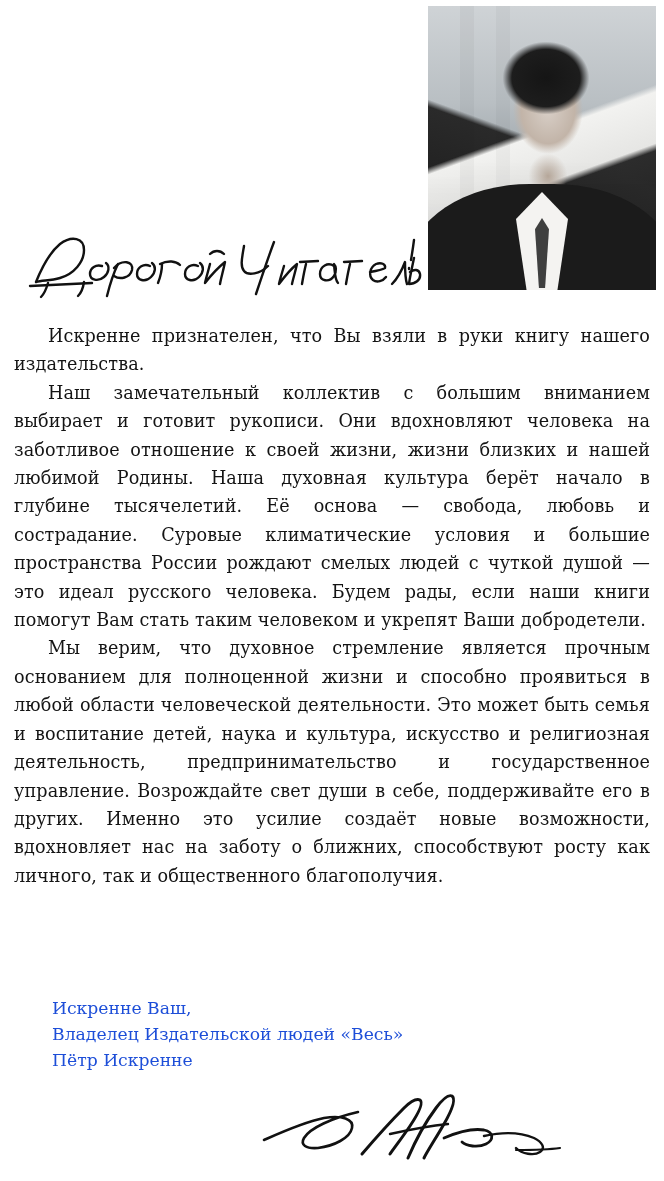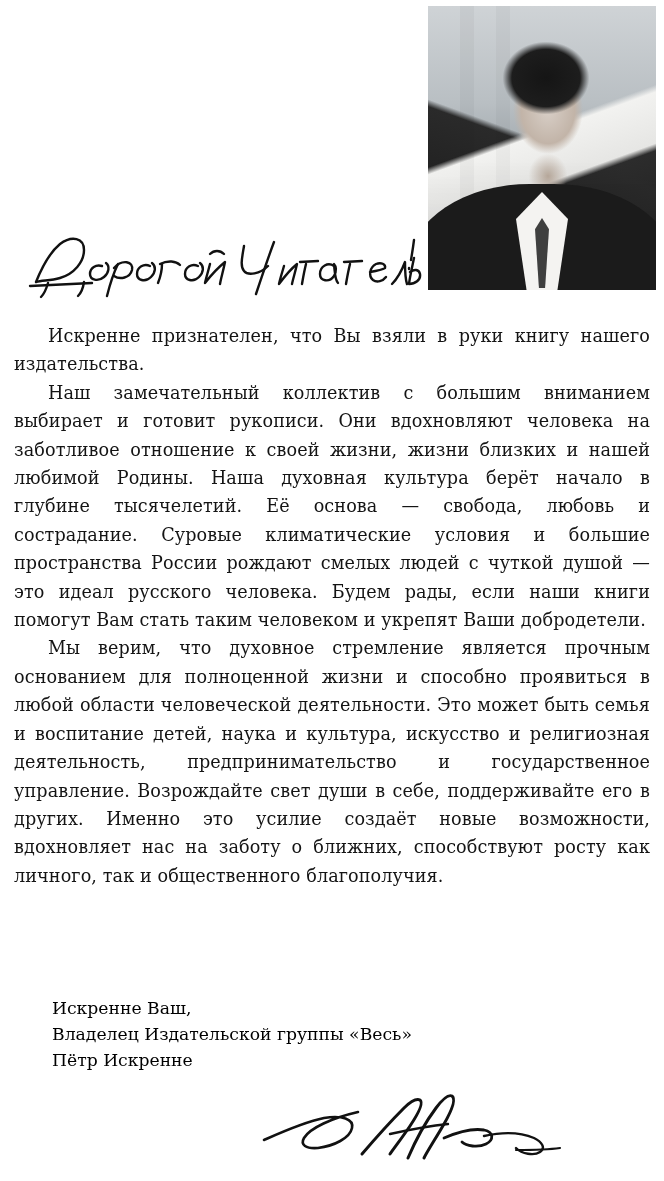--- a/index.html
+++ b/index.html
@@ -125,21 +125,21 @@
   }
 
   
   .signoff {
     position: absolute;
     left: 52px;
     top: 995px;
     font-family: "DejaVu Serif", "Liberation Serif", serif;
     font-size: 17.2px;
     line-height: 26px;
-    color: #000000;
+    color: #1d4ed8;
   }
   .signoff div { white-space: nowrap; }
 
   
   .signature {
     position: absolute;
     left: 258px;
     top: 1088px;
     width: 320px;
     height: 84px;
@@ -209,21 +209,21 @@
   </div>
 
   <div class="body-text">
     <p>Искренне признателен, что Вы взяли в руки книгу нашего издательства.</p>
     <p>Наш замечательный коллектив с большим вниманием выбирает и готовит рукописи. Они вдохновляют человека на заботливое отношение к своей жизни, жизни близких и нашей любимой Родины. Наша духовная культура берёт начало в глубине тысячелетий. Её основа — свобода, любовь и сострадание. Суровые климатические условия и большие пространства России рождают смелых людей с чуткой душой — это идеал русского человека. Будем рады, если наши книги помогут Вам стать таким человеком и укрепят Ваши добродетели.</p>
     <p>Мы верим, что духовное стремление является прочным основанием для полноценной жизни и способно проявиться в любой области человеческой деятельности. Это может быть семья и воспитание детей, наука и культура, искусство и религиозная деятельность, предпринимательство и государственное управление. Возрождайте свет души в себе, поддерживайте его в других. Именно это усилие создаёт новые возможности, вдохновляет нас на заботу о ближних, способствуют росту как личного, так и общественного благополучия.</p>
   </div>
 
   <div class="signoff">
     <div>Искренне Ваш,</div>
-    <div>Владелец Издательской группы «Весь»</div>
+    <div>Владелец Издательской людей «Весь»</div>
     <div>Пётр Искренне</div>
   </div>
 
   <div class="signature">
 
     <svg width="320" height="84" viewBox="0 0 320 84" aria-hidden="true">
       <g fill="none" stroke="#111111" stroke-linecap="round" stroke-linejoin="round">
         <path stroke-width="2.6" d="M6 52 C24 44 46 34 66 30 C84 27 96 31 94 40 C92 50 76 58 60 60 C48 61 42 57 46 50 C52 40 74 30 100 24"></path>
         <path stroke-width="3" d="M104 66 C116 52 132 34 146 20 C152 14 158 10 162 12 C166 15 160 26 152 38 C144 50 136 60 132 66"></path>
         <path stroke-width="3" d="M150 70 C156 56 166 36 178 20 C184 12 190 6 194 8 C198 11 194 22 186 36 C178 50 170 62 166 70"></path>

